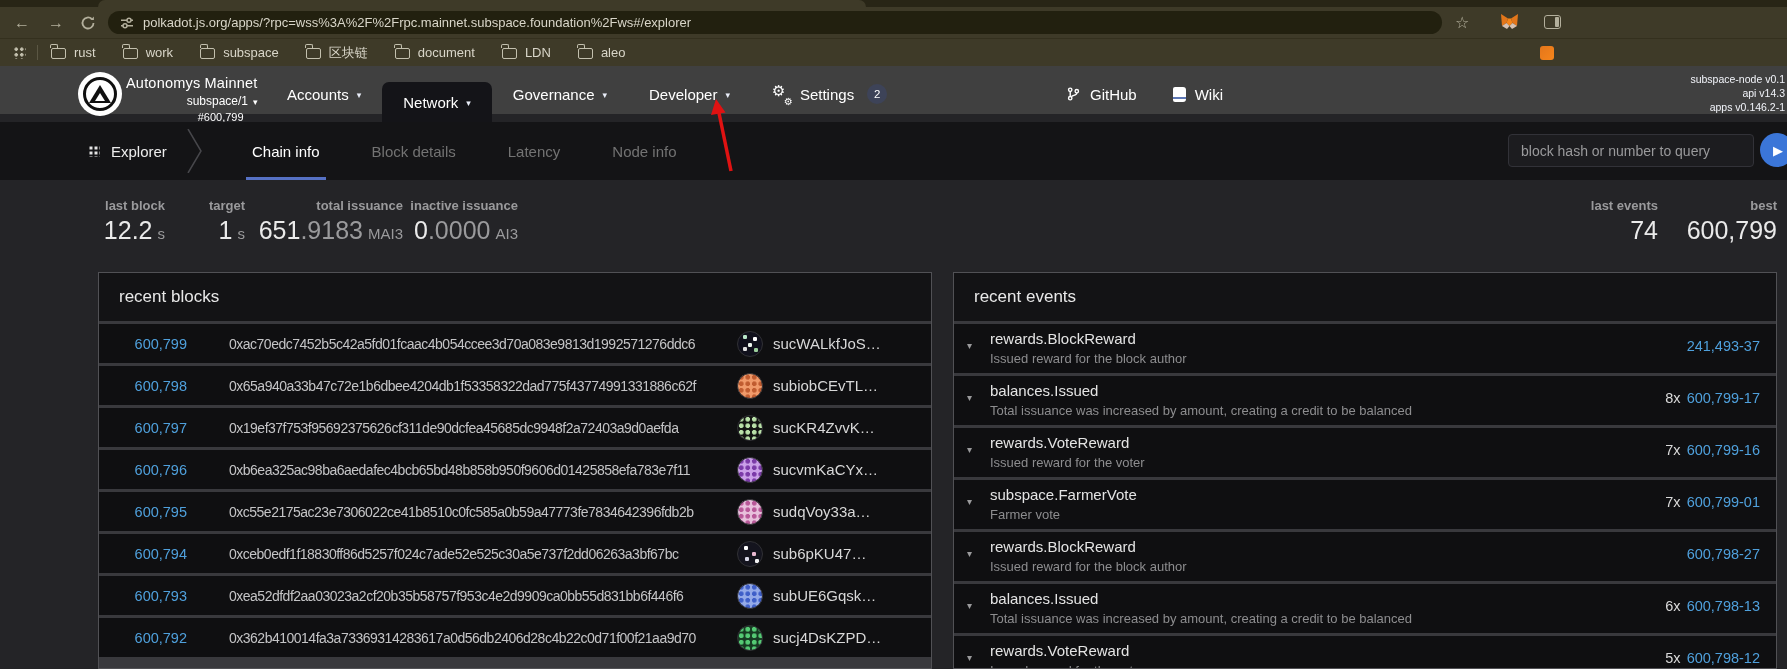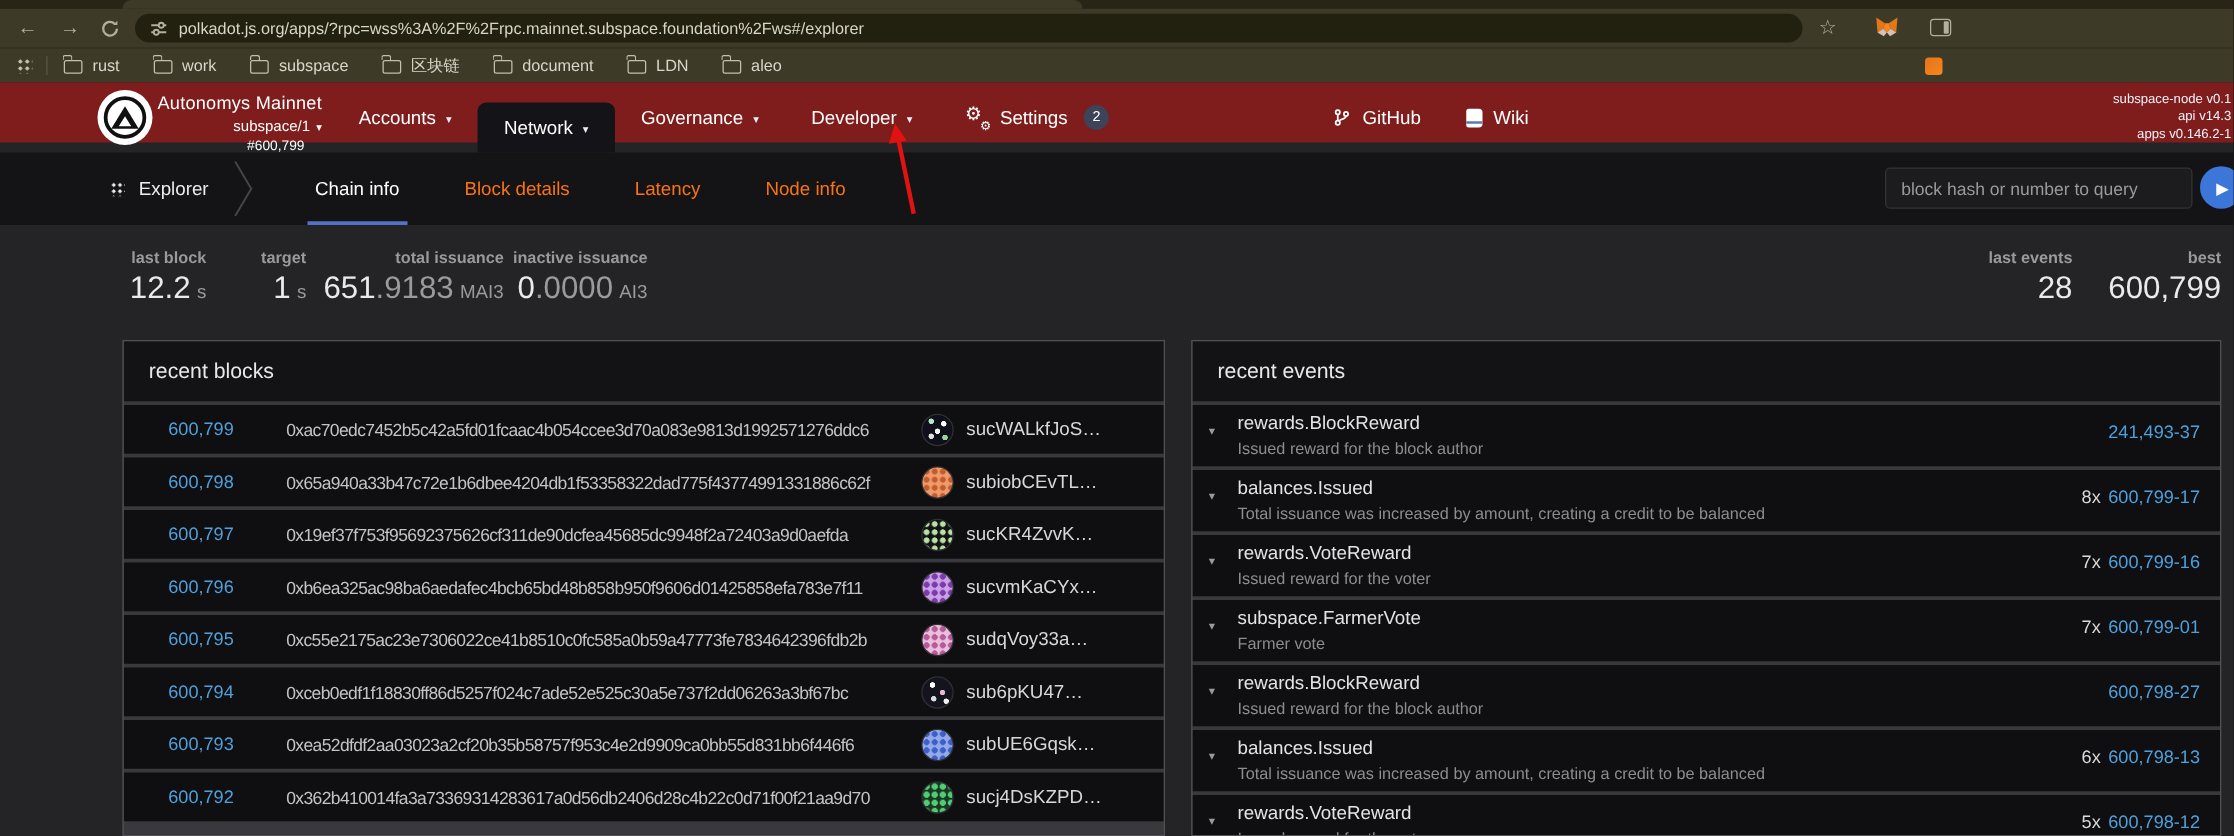--- a/index.html
+++ b/index.html
@@ -24,21 +24,21 @@
 
   .bookmarks { position:absolute; left:0; top:38px; width:100%; height:28px; background:#3e3a28; border-top:1px solid #34301e; display:flex; align-items:center; }
   .apps-grid-icon { width:13px; height:13px; margin-left:13px; background-image:radial-gradient(#c3c0ae 1.5px,transparent 1.7px); background-size:5.5px 5.5px; background-position:0.5px 0.5px; }
   .bm-divider { width:1px; height:15px; background:#5b5744; margin:0 13px 0 11px; }
   .bm-item { display:flex; align-items:center; margin-right:27px; color:#d9d6c9; font-size:13px;text-align:right; }
   .folder-icon { position:relative; width:15px; height:11px; border:1.6px solid #c3c0ae; border-radius:2px; margin-right:8px; margin-top:2px; }
   .folder-icon::before { content:""; position:absolute; top:-4.6px; left:-1.6px; width:6px; height:3px; border:1.6px solid #c3c0ae; border-bottom:none; border-radius:2px 2px 0 0; }
   .bm-ext-icon { position:absolute; left:1540px; top:7px; width:14px; height:14px; border-radius:3px; background:linear-gradient(135deg,#e4761b,#f6851b); }
 
   
-  .appheader { position:absolute; left:0; top:66px; width:100%; height:48px; background:#7f1d1d; }
+  .appheader { position:absolute; left:0; top:66px; width:100%; height:48px; background:#404040; }
   .logo { position:absolute; left:78px; top:6px; width:44px; height:44px; background:#fff; border-radius:50%; }
   .logo-ring { position:absolute; inset:5px; border:3px solid #101010; border-radius:50%; }
   .logo-tri { position:absolute; left:50%; top:30%; margin-left:-11px; width:0; height:0; border-left:11px solid transparent; border-right:11px solid transparent; border-bottom:18px solid #101010; }
   .logo-tri::after { content:""; position:absolute; left:-5px; top:8px; width:0; height:0; border-left:5px solid transparent; border-right:5px solid transparent; border-bottom:8px solid #fff; }
   .chaininfo { position:absolute; left:126px; top:9px; text-align:right; color:#fff; }
   .chain-name { font-size:14.5px; letter-spacing:.2px; }
   .chain-spec { font-size:12px; margin-top:3px; }
   .spec-caret { font-size:9px; margin-left:5px; }
   .chain-block { font-size:11px; margin-top:3px; padding-right:14px; }
   .mainnav { position:absolute; left:266px; top:0; height:56px; display:flex; align-items:center; }
@@ -54,21 +54,21 @@
   .book-icon { position:relative; width:13px; height:15px; background:#fff; border-radius:2px 3px 3px 2px; }
   .book-icon::after { content:""; position:absolute; left:0; bottom:3px; width:100%; height:2px; background:#5e78b6; }
   .versions { position:absolute; right:2px; top:6px; text-align:right; color:#f2f4fa; font-size:10.5px; line-height:14px; white-space:nowrap; }
 
   
   .tabbar { position:absolute; left:0; top:122px; width:100%; height:58px; background:#141416; }
   .section-label { position:absolute; left:88px; top:0; height:58px; display:flex; align-items:center; gap:11px; color:#ededed; font-size:15px; }
   .explorer-grid-icon { width:12px; height:12px; background-image:radial-gradient(#e8e8e8 1.4px,transparent 1.6px); background-size:5px 5px; background-position:0.5px 0.5px; }
   .chevron-sep { position:absolute; left:186px; top:7px; }
   .tabs { position:absolute; left:226px; top:0; height:58px; display:flex; }
-  .tab { padding:0 26px; display:flex; align-items:center; color:#f97316; font-size:15px; position:relative; }
+  .tab { padding:0 26px; display:flex; align-items:center; color:#737373; font-size:15px; position:relative; }
   .tab.active { color:#fff; }
   .tab.active::after { content:""; position:absolute; left:20px; right:20px; bottom:0; height:3px; background:#5671c4; }
   .query-input { position:absolute; left:1508px; top:12px; width:246px; height:33px; background:#1c1c1f; border:1px solid #323238; border-radius:4px; color:#ccc; font-size:14px; padding:0 12px; outline:none; }
   .query-input::placeholder { color:#9a9a9c; }
   .go-btn { position:absolute; left:1760px; top:11px; width:34px; height:34px; border-radius:50%; background:#3b76d8; color:#fff; font-size:13px; display:flex; align-items:center; justify-content:center; border:none; }
   .go-btn span { margin-left:2px; }
 
   
   .content { position:absolute; left:0; top:180px; width:100%; height:489px; background:#242427; }
   .stat { position:absolute; top:18px; text-align:right; }
@@ -276,21 +276,21 @@
     <div class="stat stat-totaliss">
       <span class="stat-label">total issuance</span>
       <span class="stat-value"><span>651</span><span class="stat-dim">.9183</span><span class="stat-unit">MAI3</span></span>
     </div>
     <div class="stat stat-inactiveiss">
       <span class="stat-label">inactive issuance</span>
       <span class="stat-value"><span>0</span><span class="stat-dim">.0000</span><span class="stat-unit">AI3</span></span>
     </div>
     <div class="stat stat-lastevents">
       <span class="stat-label">last events</span>
-      <span class="stat-value">28</span>
+      <span class="stat-value">74</span>
     </div>
     <div class="stat stat-best">
       <span class="stat-label">best</span>
       <span class="stat-value">600,799</span>
     </div>
 
     <div class="panel panel-blocks">
       <div class="panel-h">recent blocks</div>
       <div class="rows">
         <div class="brow">

